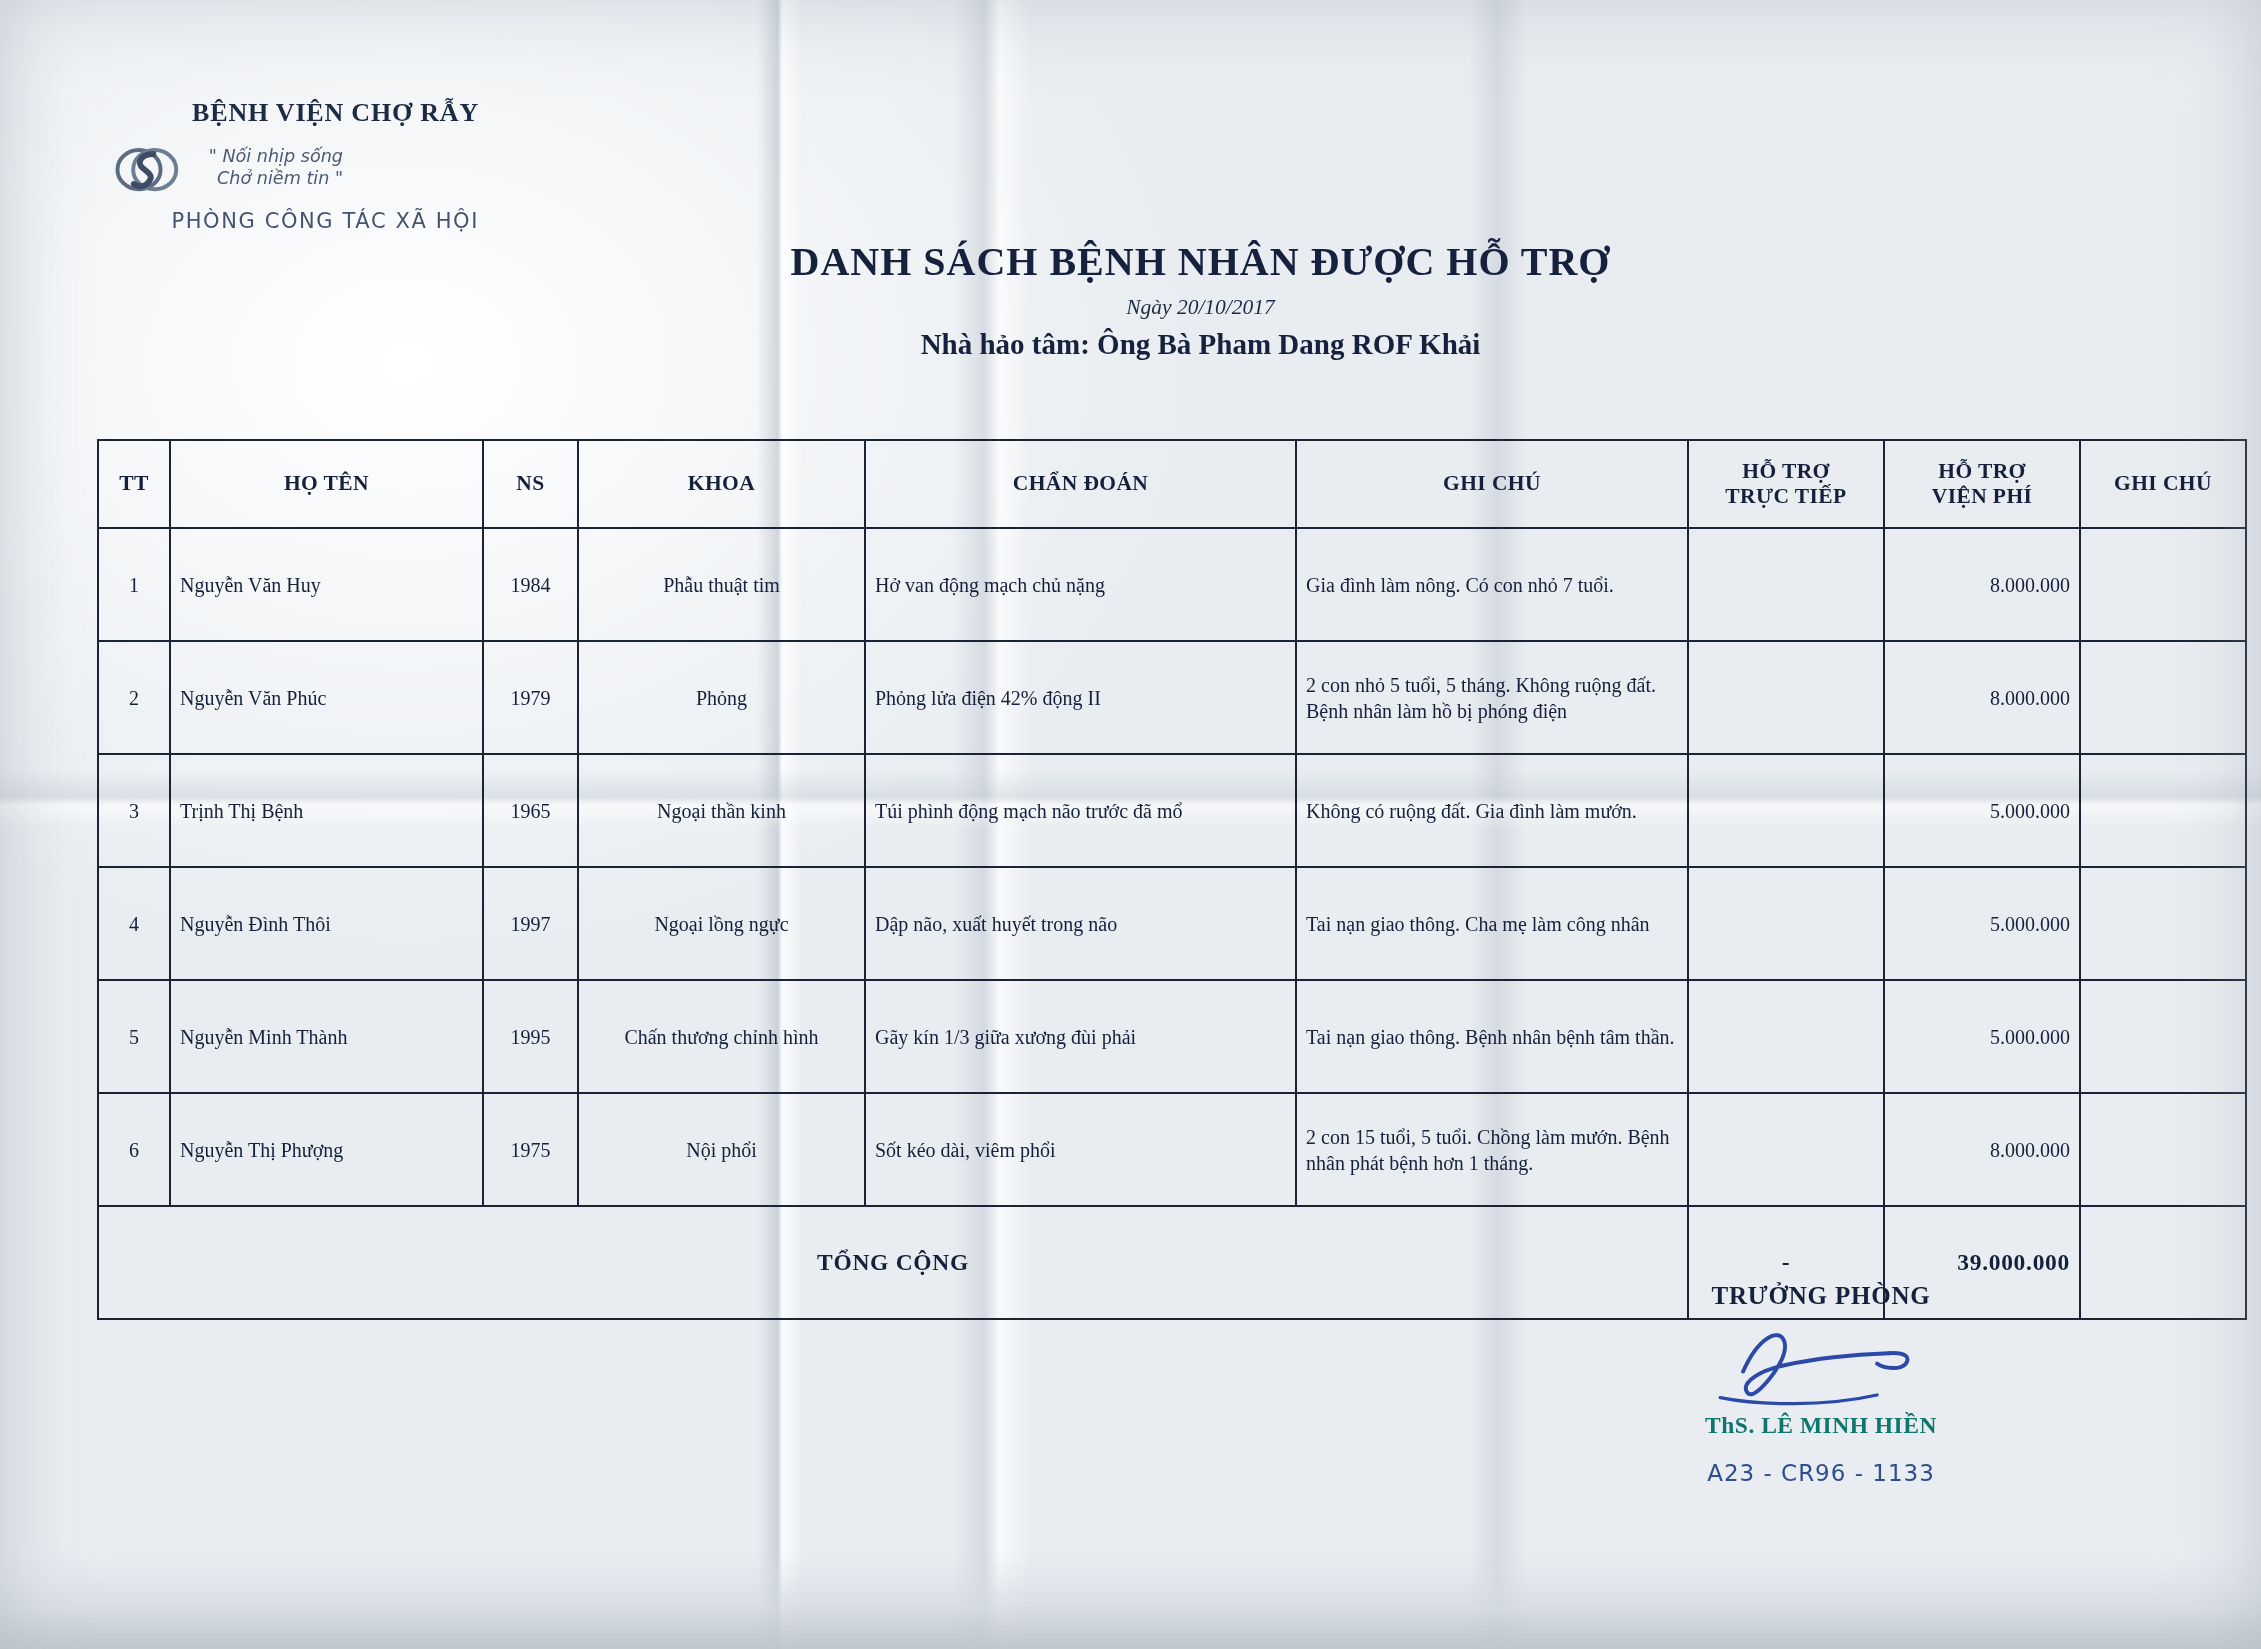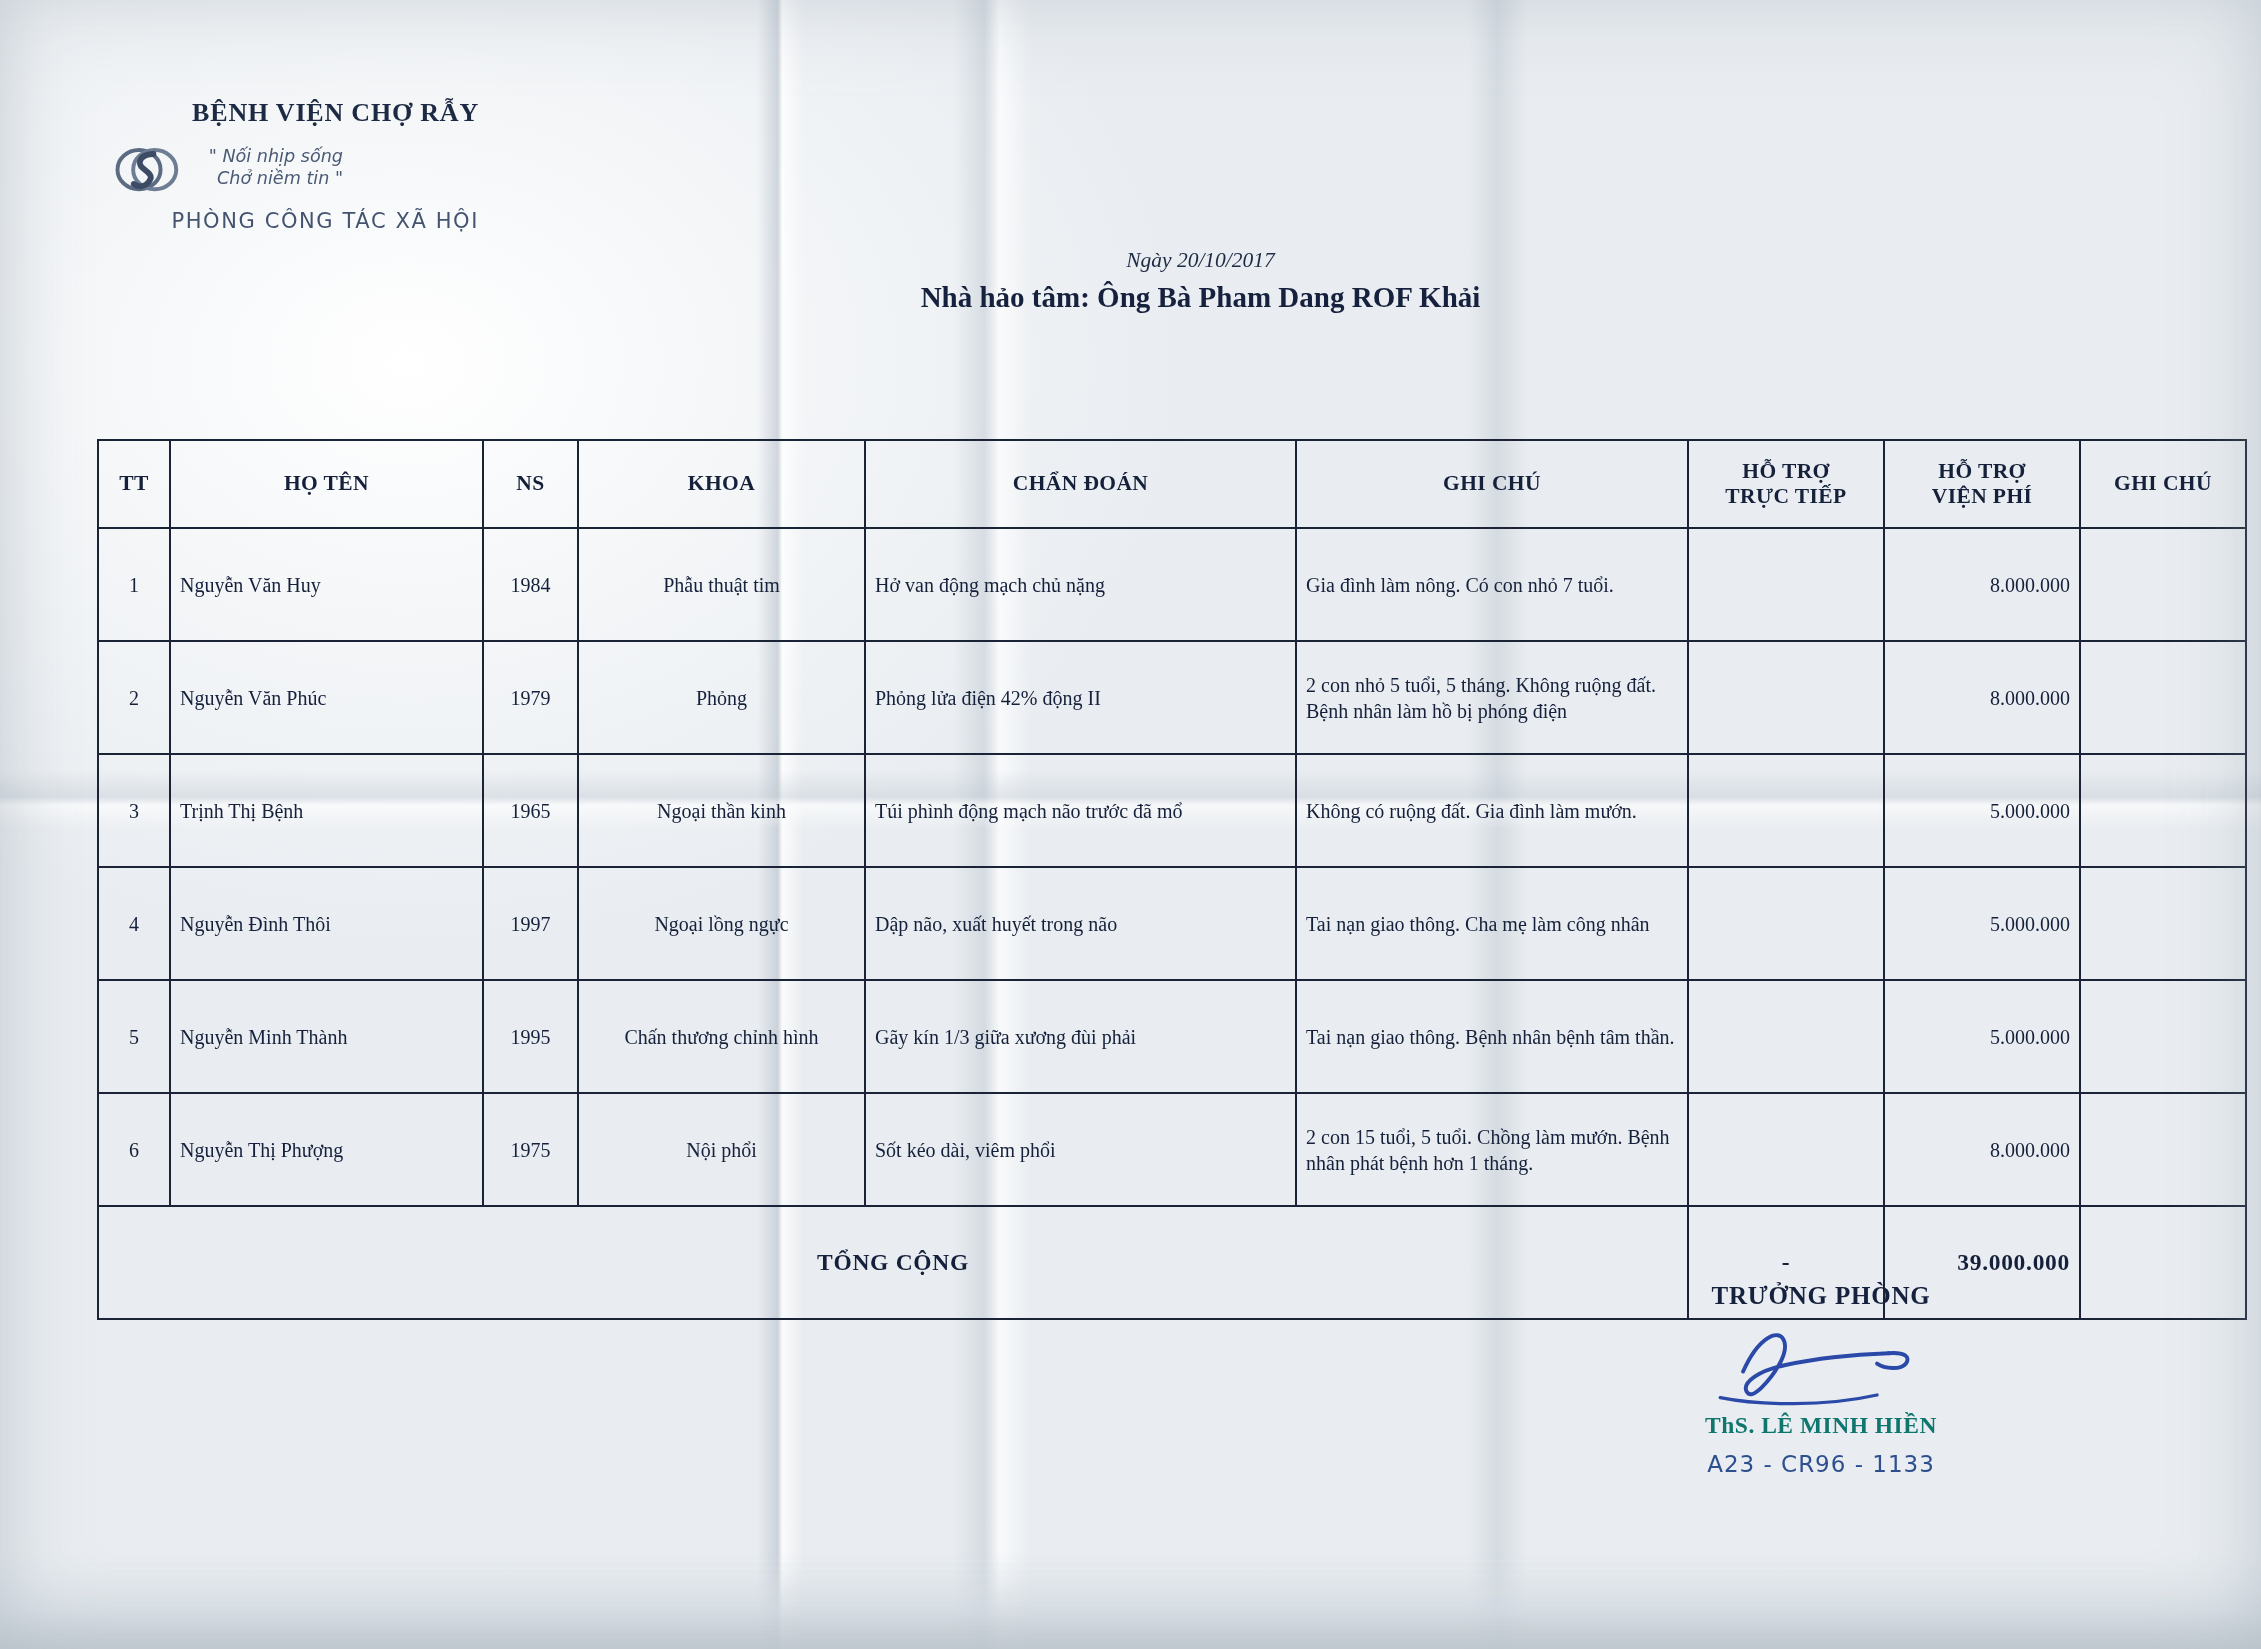--- a/index.html
+++ b/index.html
@@ -189,21 +189,21 @@
     letter-spacing: 0.8px;
   }
   .sign-svg { height: 98px; margin-top: 3.9px; }
   .sign-name {
     font-size: 23.5px;
     font-weight: bold;
     letter-spacing: 0.5px;
     color: #0f766e;
   }
   .sign-code {
-    margin-top: 12px;
+    margin-top: 21px;
     font-size: 23px;
     letter-spacing: 1px;
     color: #2d4f8e;
     font-family: "DejaVu Sans", sans-serif;
   }
 </style>
 </head>
 <body>
 
 <div class="scan-bg"></div>
@@ -226,20 +226,21 @@
       </div>
       <div class="slogan">
         <div class="l1">" Nối nhịp sống</div>
         <div class="l2">Chở niềm tin "</div>
       </div>
     </div>
     <div class="dept">PHÒNG CÔNG TÁC XÃ HỘI</div>
   </div>
 
   <div class="title-block">
+    <div class="doc-title">DANH SÁCH BỆNH NHÂN ĐƯỢC HỖ TRỢ</div>
     <div class="doc-date">Ngày 20/10/2017</div>
     <div class="doc-donor">Nhà hảo tâm: Ông Bà Pham Dang ROF Khải</div>
   </div>
 
   <div class="tbl-wrap">
     <table class="list">
       <colgroup>
         <col class="c-tt">
           <col class="c-name">
           <col class="c-ns">

